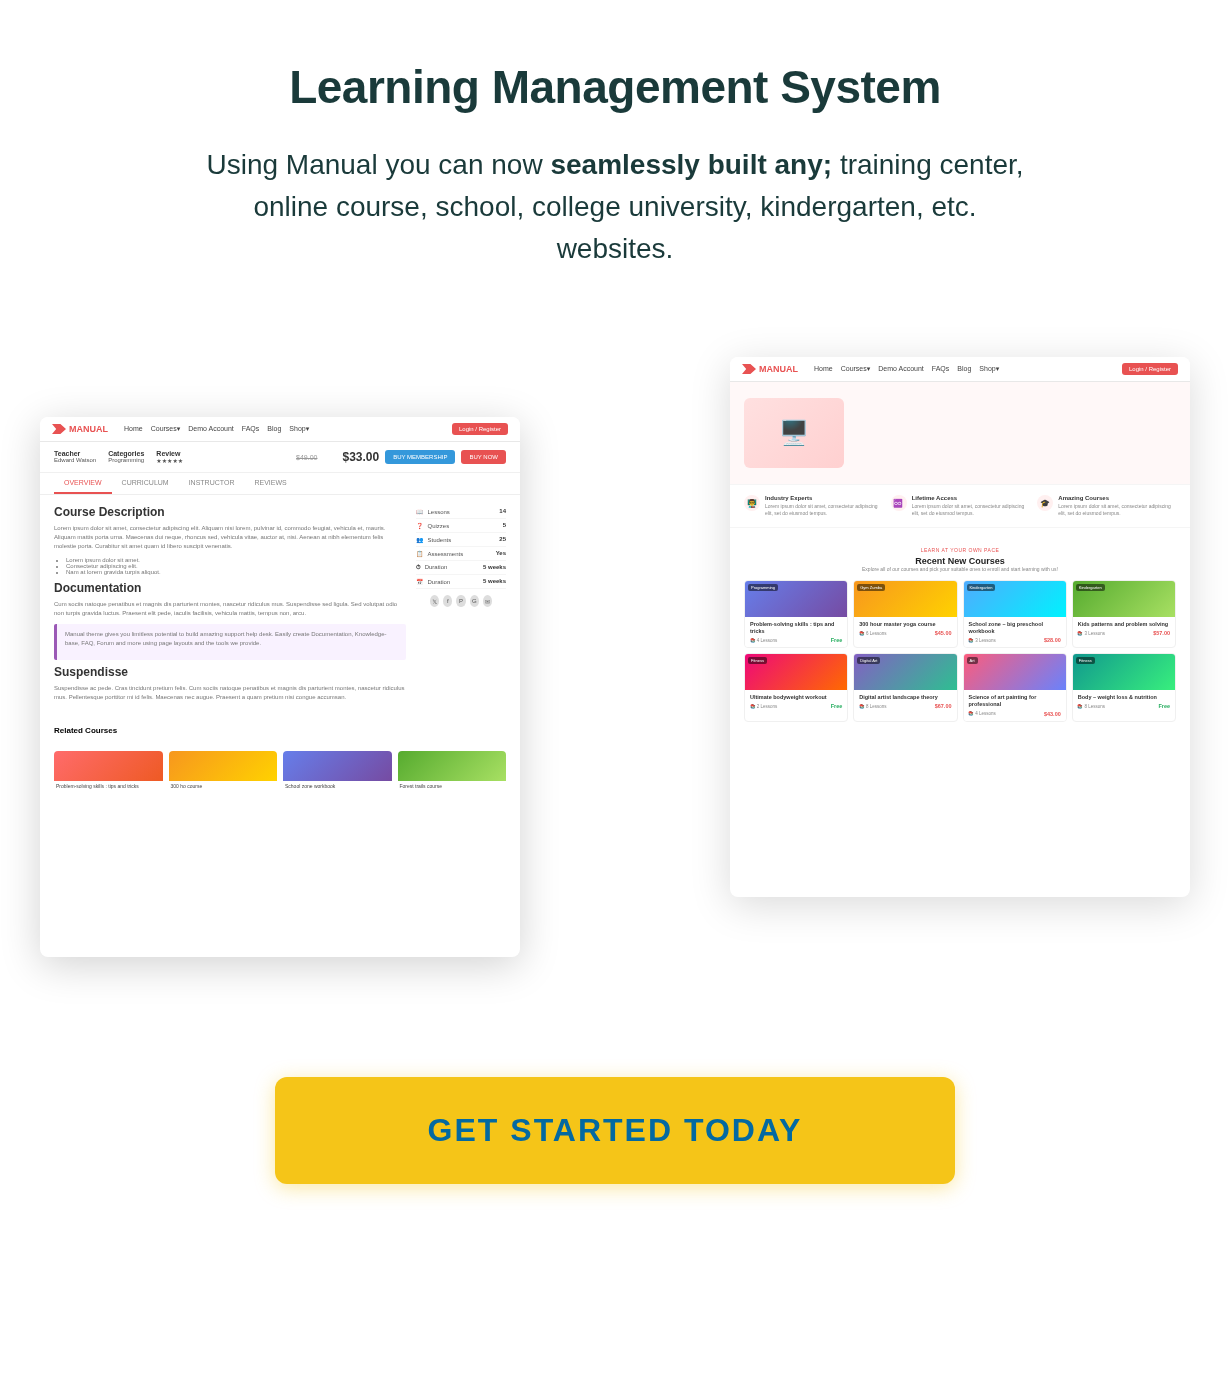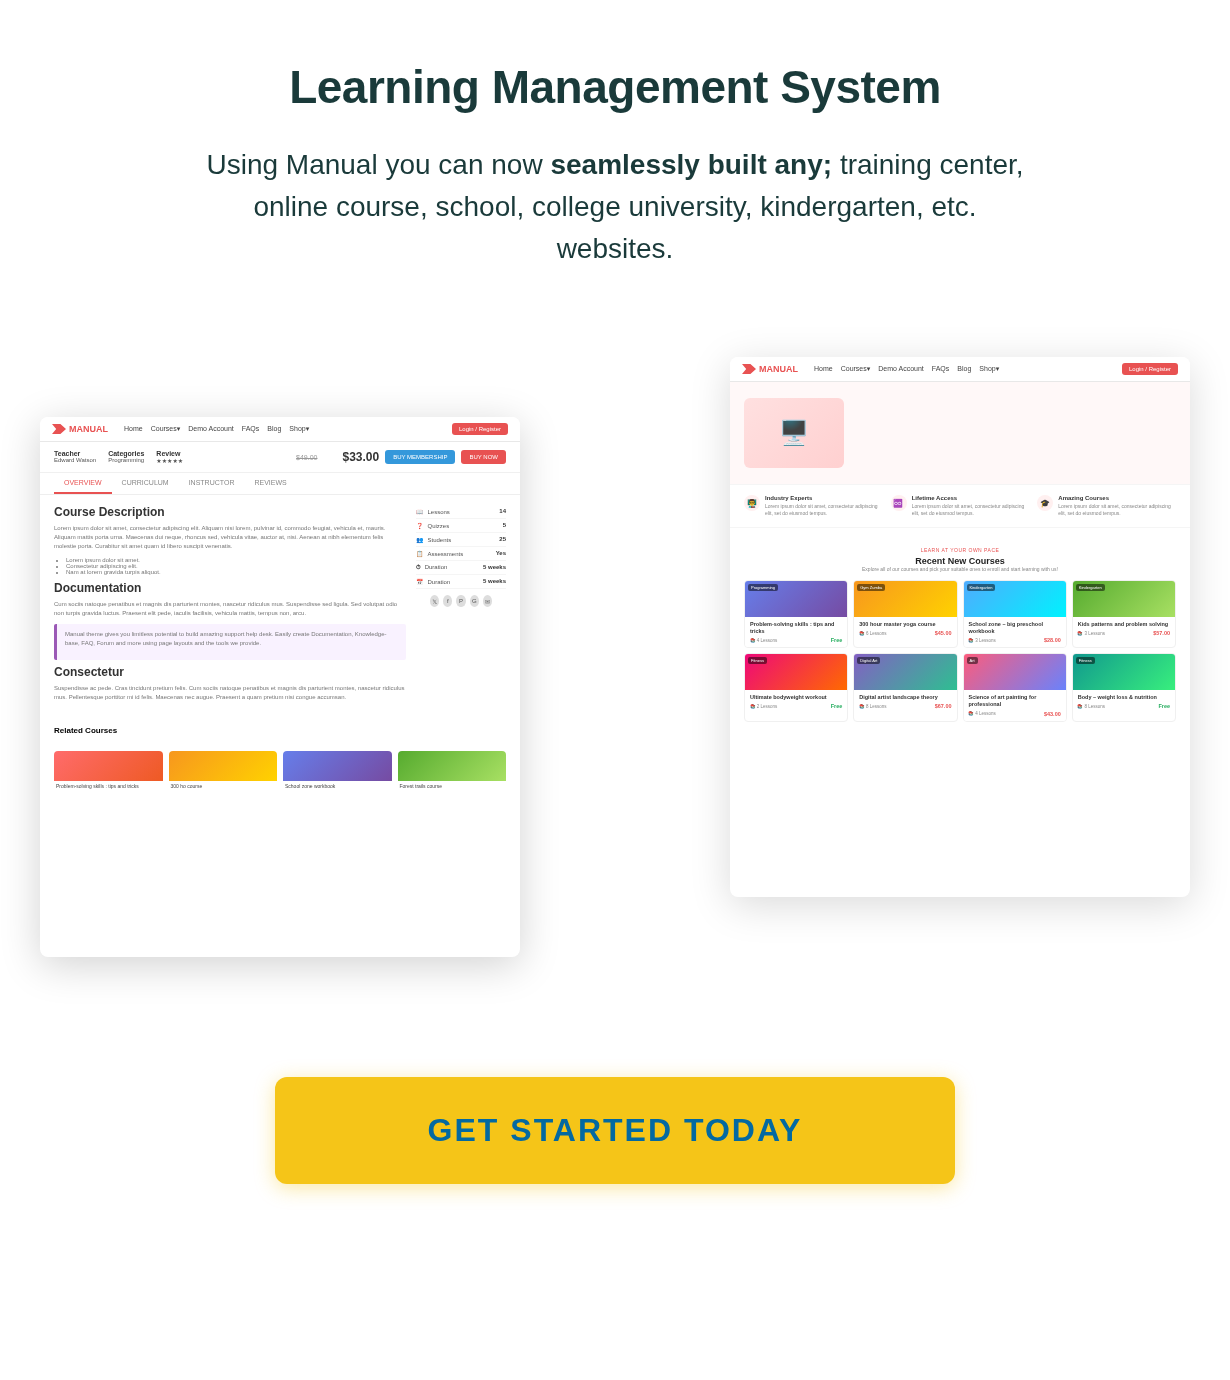--- a/index.html
+++ b/index.html
@@ -795,21 +795,21 @@
           <ul>
             <li>Lorem ipsum dolor sit amet.</li>
             <li>Consectetur adipiscing elit.</li>
             <li>Nam at lorem gravida turpis aliquot.</li>
           </ul>
           <h4>Documentation</h4>
           <p>Cum sociis natoque penatibus et magnis dis parturient montes, nascetur ridiculus mus. Suspendisse sed ligula. Sed volutpat odio non turpis gravida luctus. Praesent elit pede, iaculis facilisis, vehicula mattis, tempus non, arcu.</p>
           <div style="background:#f9f2ff;border-left:3px solid #9b59b6;padding:6px 8px;margin-bottom:5px;border-radius:2px;">
             <p>Manual theme gives you limitless potential to build amazing support help desk. Easily create Documentation, Knowledge-base, FAQ, Forum and more using page layouts and the tools we provide.</p>
           </div>
-          <h4>Consectetur</h4>
+          <h4>Suspendisse</h4>
           <p>Suspendisse ac pede. Cras tincidunt pretium felis. Cum sociis natoque penatibus et magnis dis parturient montes, nascetur ridiculus mus. Pellentesque porttitor mi id felis. Maecenas nec augue. Praesent a quam pretium nisi congue accumsan.</p>
         </div>
         <div class="course-sidebar-stats">
           <div class="stat-item">
             <span><span class="stat-icon">📖</span>Lessons</span>
             <span>14</span>
           </div>
           <div class="stat-item">
             <span><span class="stat-icon">❓</span>Quizzes</span>
             <span>5</span>

